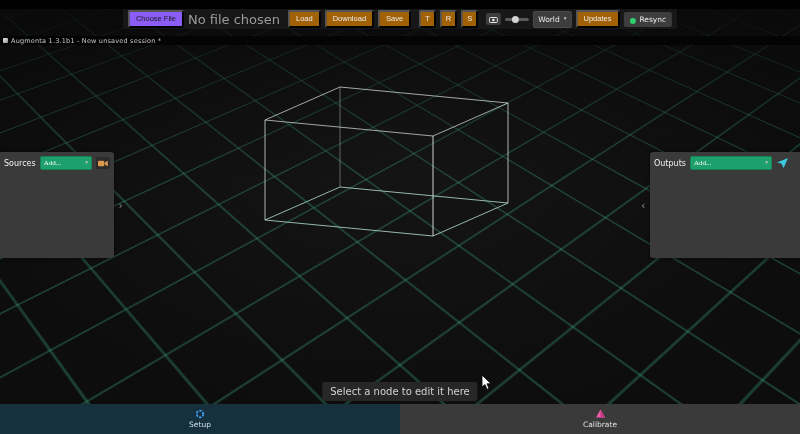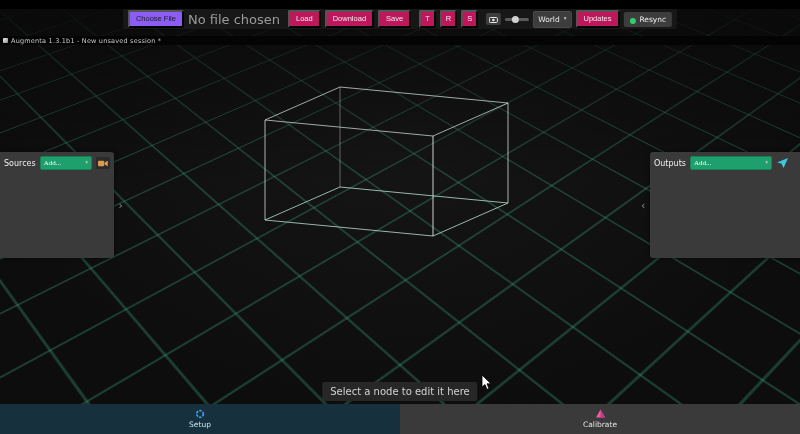--- a/index.html
+++ b/index.html
@@ -37,21 +37,21 @@
   .box-overlay{position:absolute;left:0;top:0;z-index:3;}
   .cursor-svg{position:absolute;left:481px;top:366px;z-index:45;}
 
   
   .toolbar{
     position:absolute;top:9px;left:50%;transform:translateX(-50%);
     display:flex;align-items:center;gap:4px;height:16px;
     background:rgba(24,24,24,0.95);padding:2px 5px;border-radius:0 0 3px 3px;z-index:40;
   }
   .tb-btn{
-    background:#be185d;color:#ececec;font-size:7.5px;line-height:1;
+    background:#a16207;color:#ececec;font-size:7.5px;line-height:1;
     padding:3px 6px;border-radius:2px;white-space:nowrap;cursor:pointer;
   }
   .tb-btn-file{background:#8b5cf6;color:#1d1d1d;text-align:center;}
   .file-status{font-size:13px;color:#9b9b9b;white-space:nowrap;margin-right:4px;}
   .tb-btn-sq{padding:3px 4px;min-width:7px;text-align:center;}
   .grp{margin-left:4px;}
   .tb-icon-btn{
     width:15px;height:12px;background:#3d3d3d;border-radius:2px;
     display:flex;align-items:center;justify-content:center;cursor:pointer;
   }

